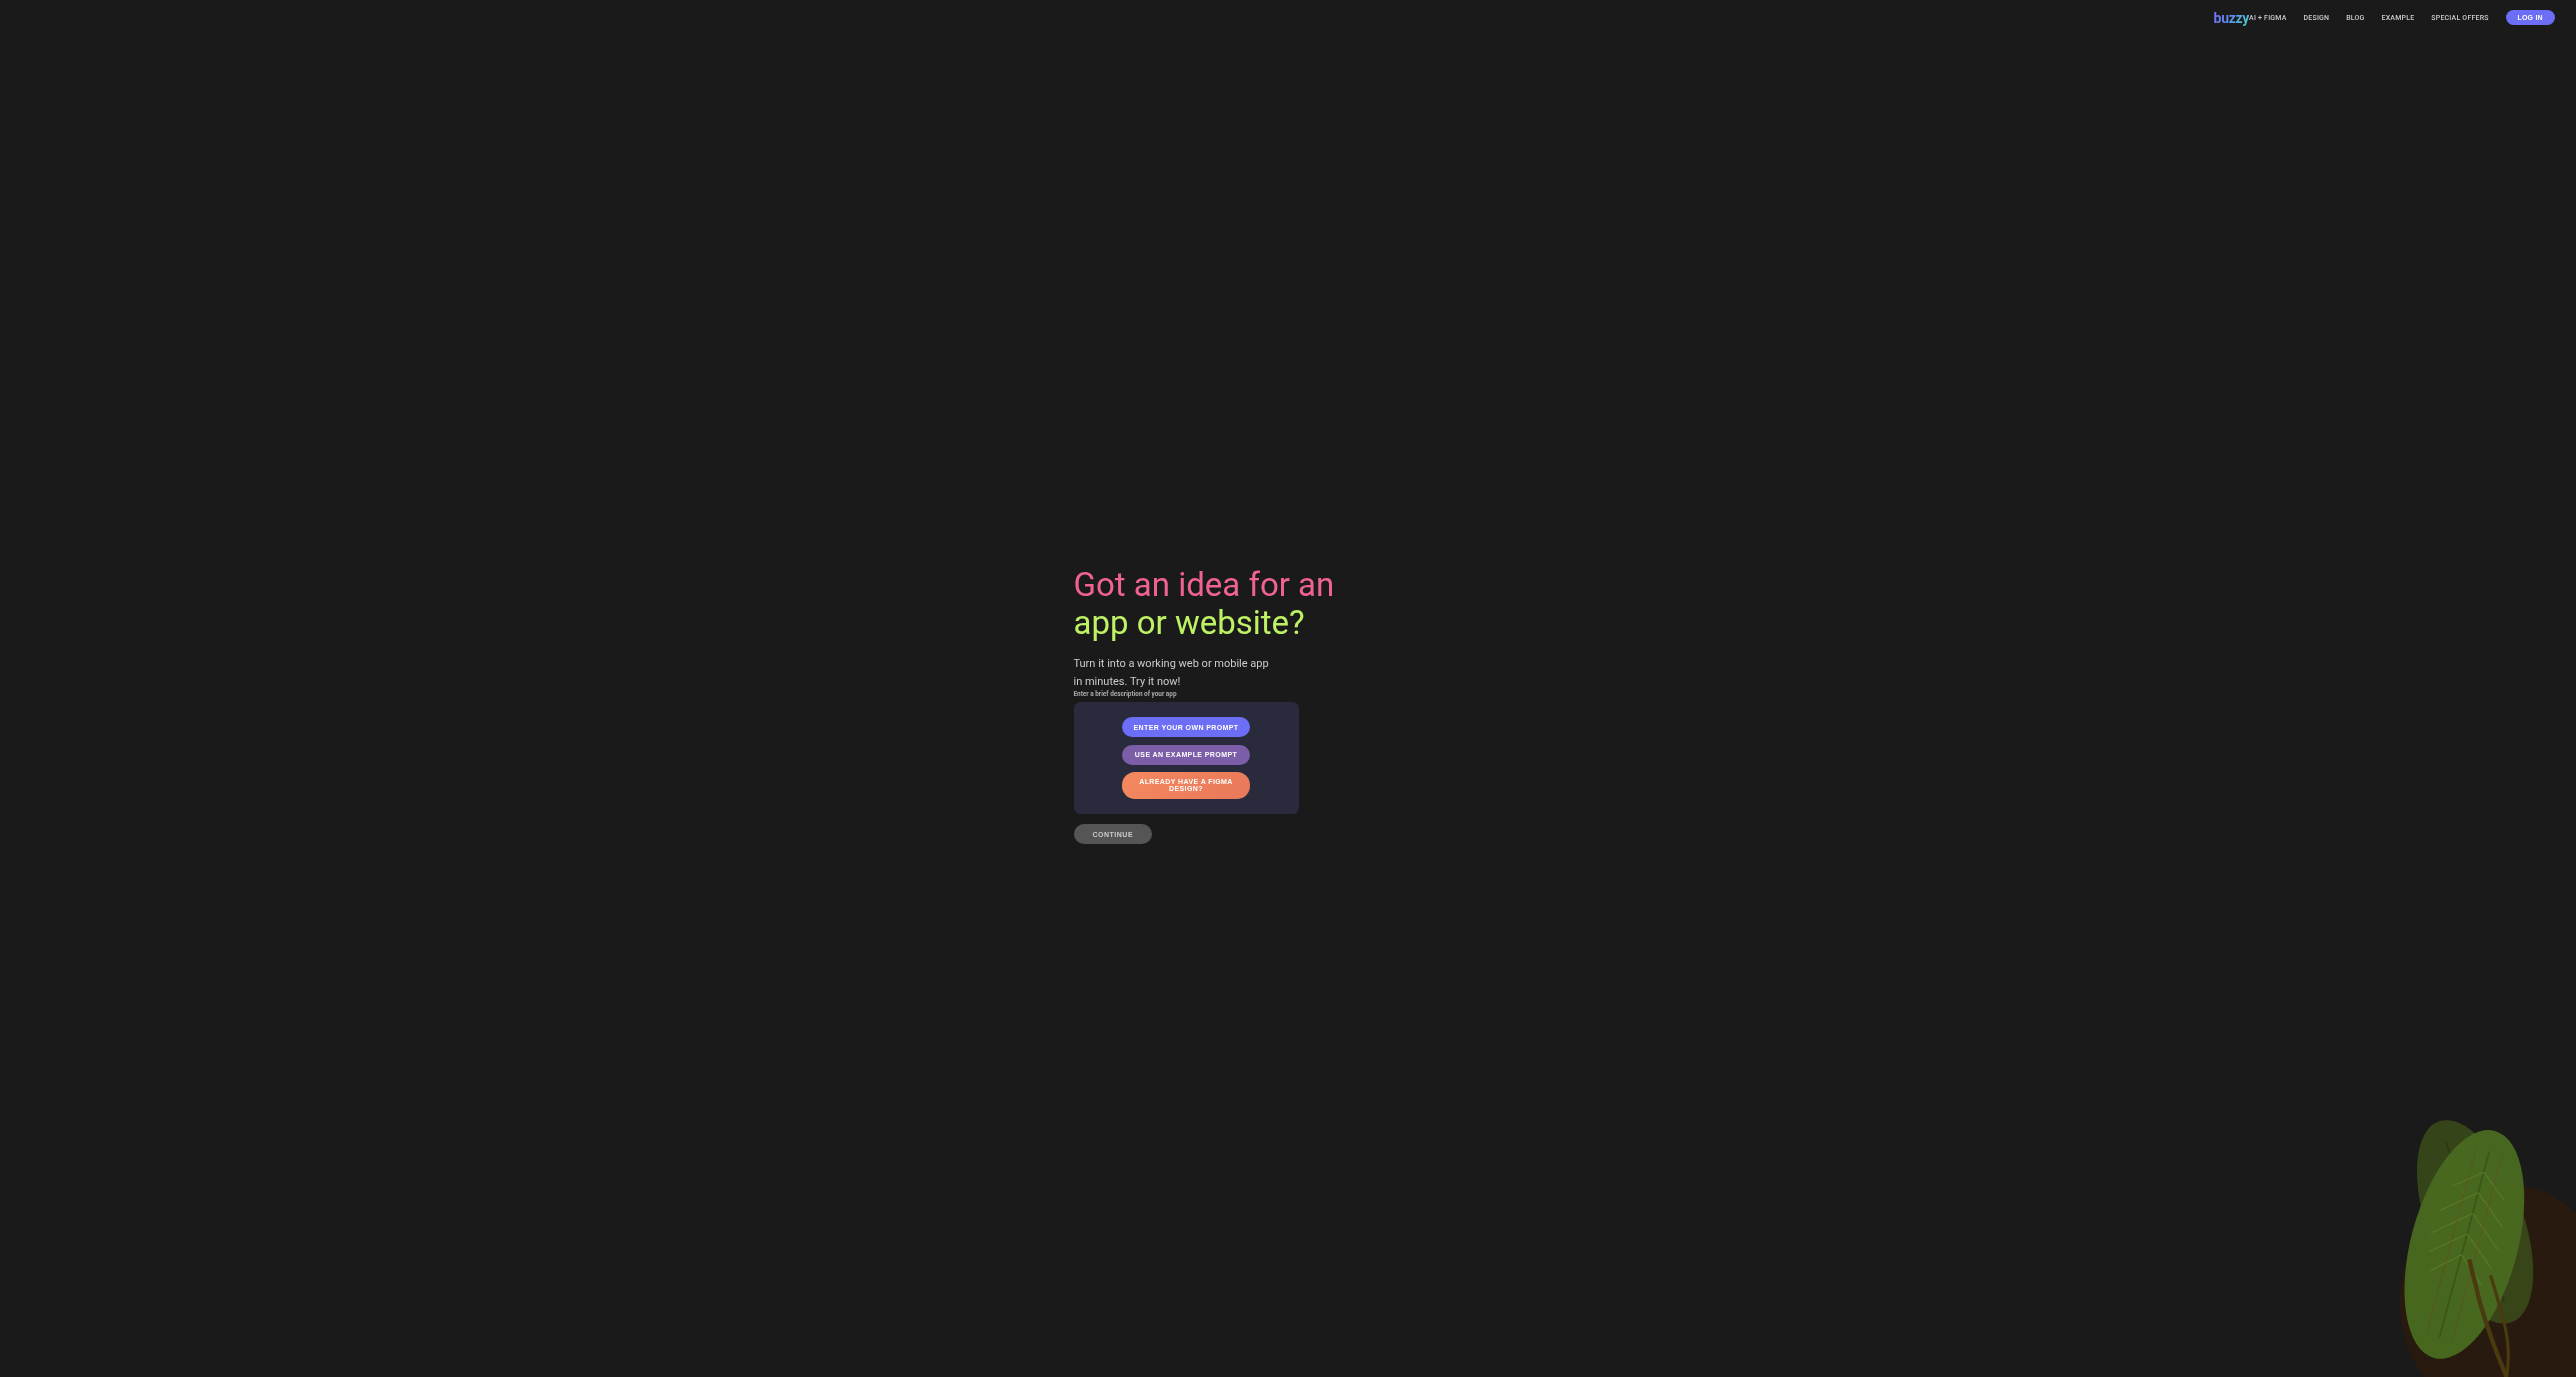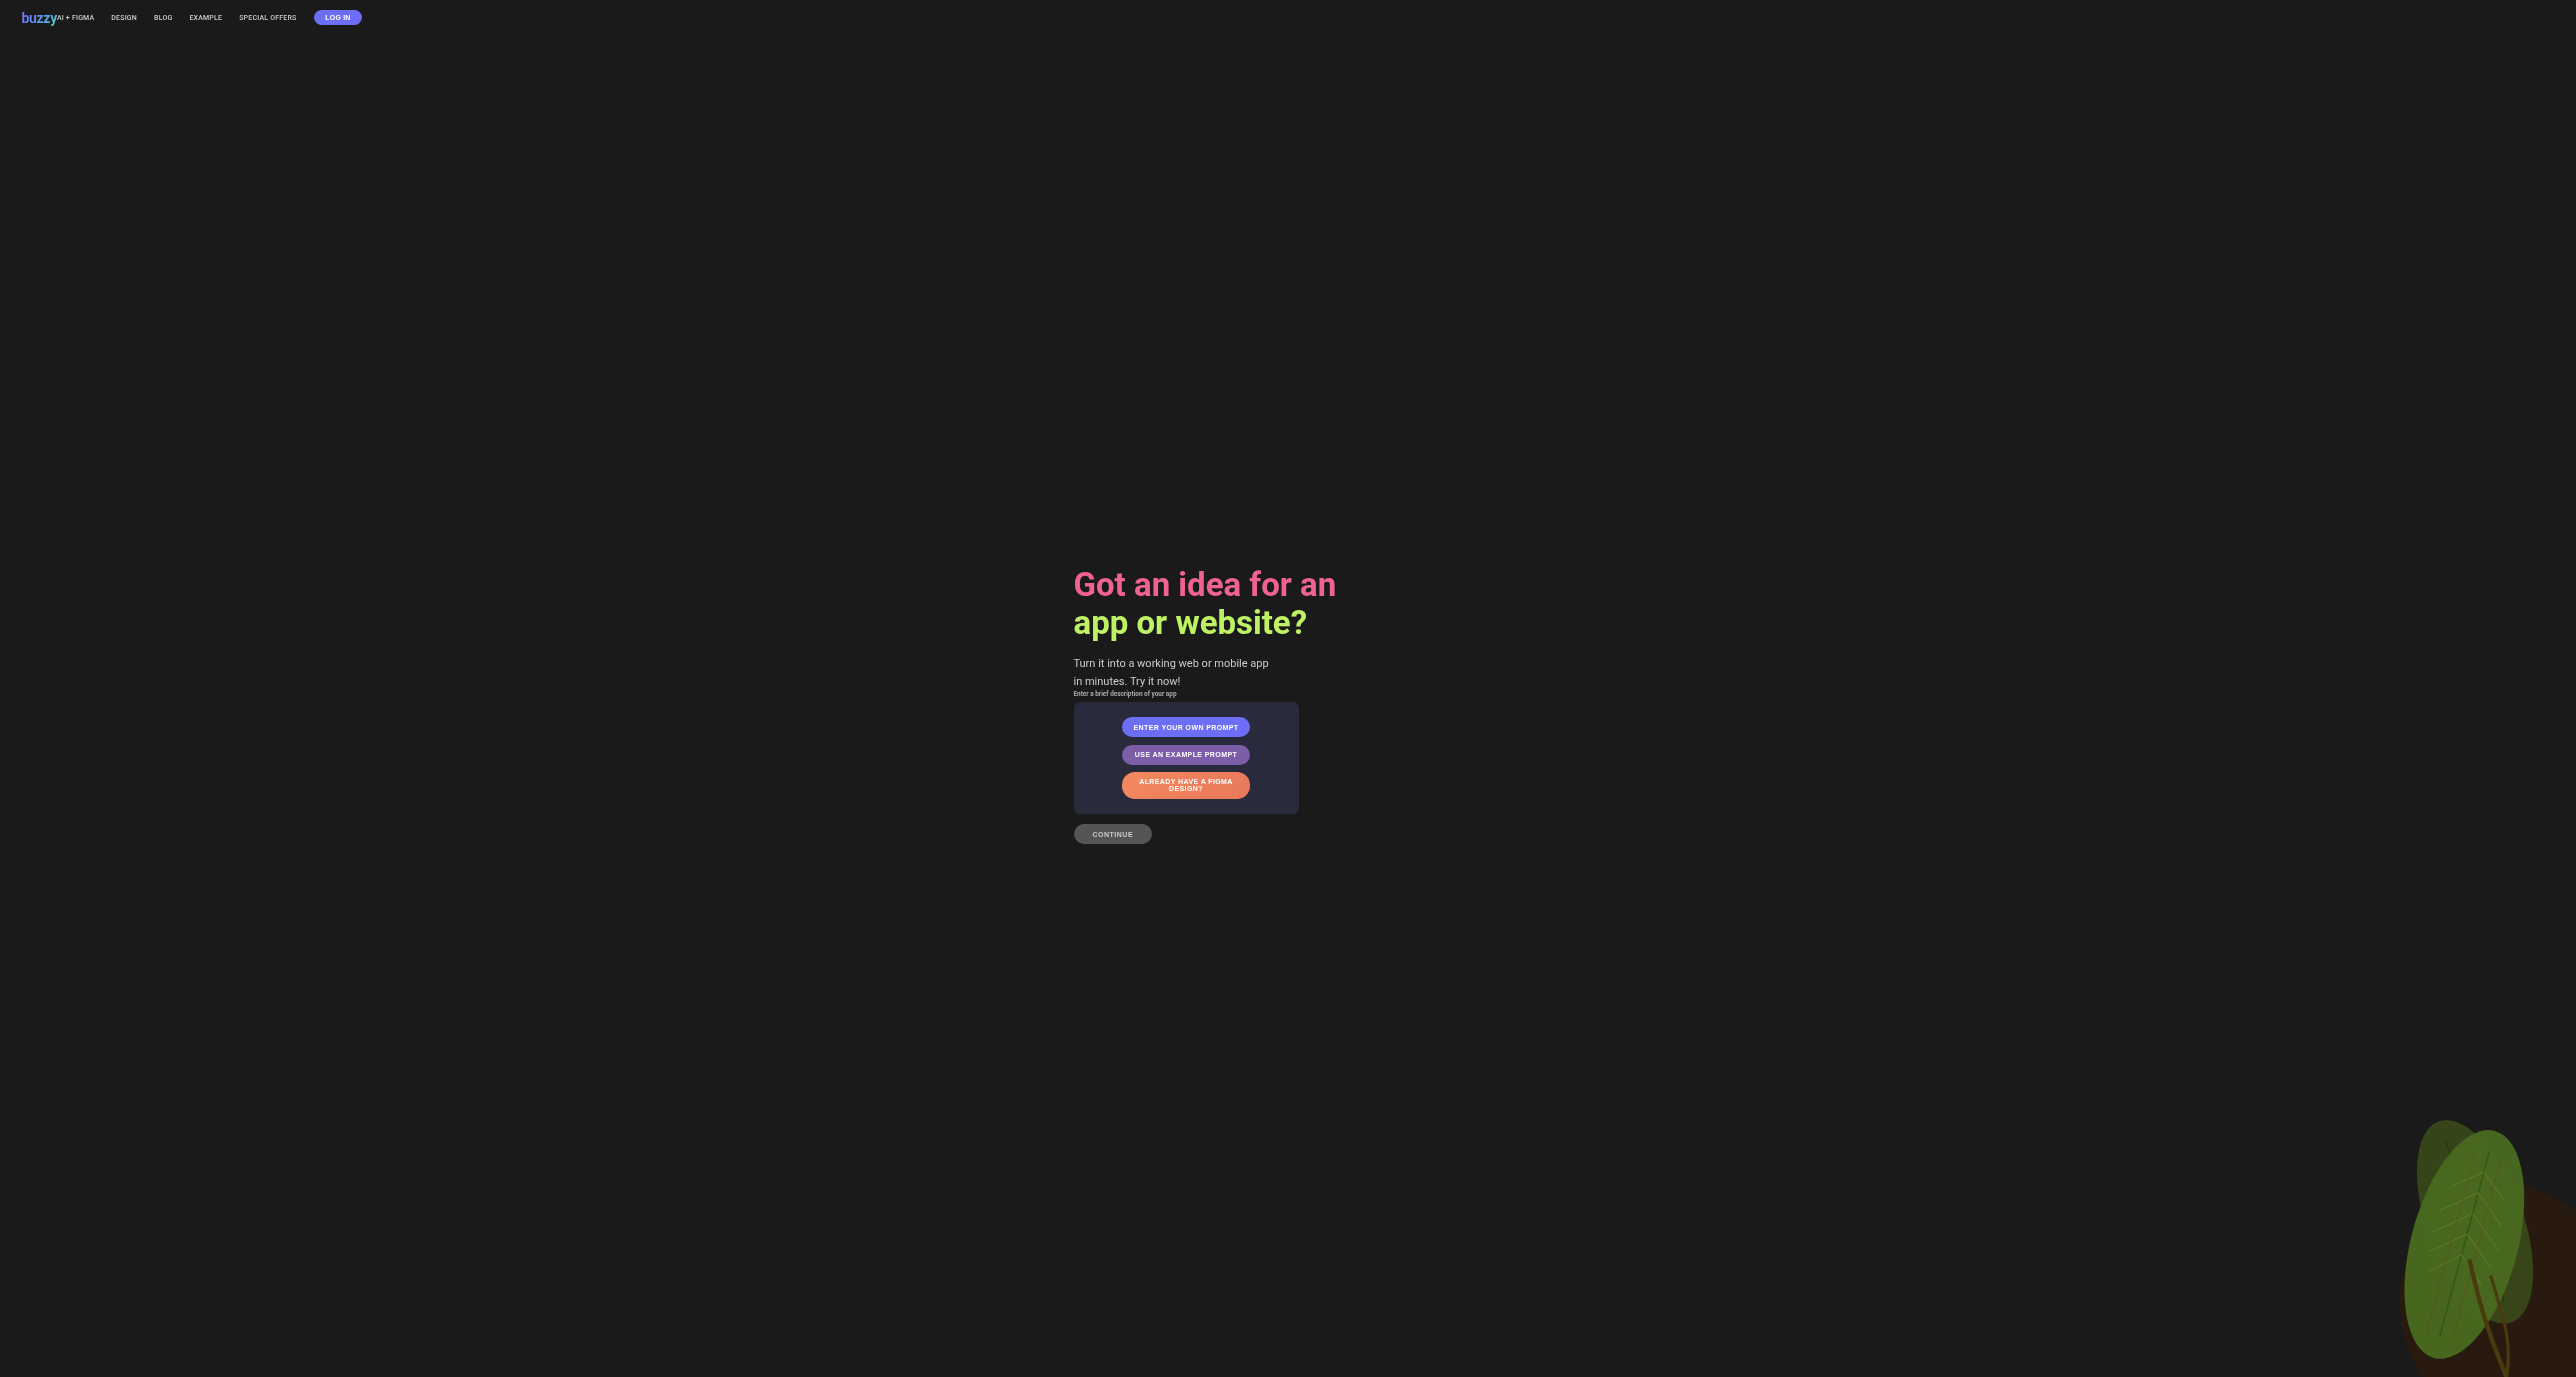--- a/index.html
+++ b/index.html
@@ -14,21 +14,21 @@
       font-family: -apple-system, BlinkMacSystemFont, 'Segoe UI', Roboto, sans-serif;
       min-height: 100vh;
       overflow-x: hidden;
       position: relative;
     }
 
     
     .navbar {
       display: flex;
       align-items: center;
-      justify-content: flex-start;
+      justify-content: flex-end;
       padding: 9.6px 21.4px;
       position: relative;
       z-index: 10;
     }
 
     .logo {
       font-size: 14px;
       font-weight: 700;
       background: linear-gradient(135deg, #7c6af7, #5b8ef0, #4dd9c0);
       -webkit-background-clip: text;
@@ -79,21 +79,21 @@
       display: flex;
       flex-direction: column;
       align-items: flex-start;
       max-width: 375px;
       width: 100%;
       margin-left: -54px;
     }
 
     .hero-title {
       font-size: 33px;
-      font-weight: 700;
+      font-weight: 400;
       line-height: 1.15;
       margin-bottom: 13px;
     }
 
     .hero-title .pink {
       color: #f06292;
     }
 
     .hero-title .orange {
       color: #bef264;

